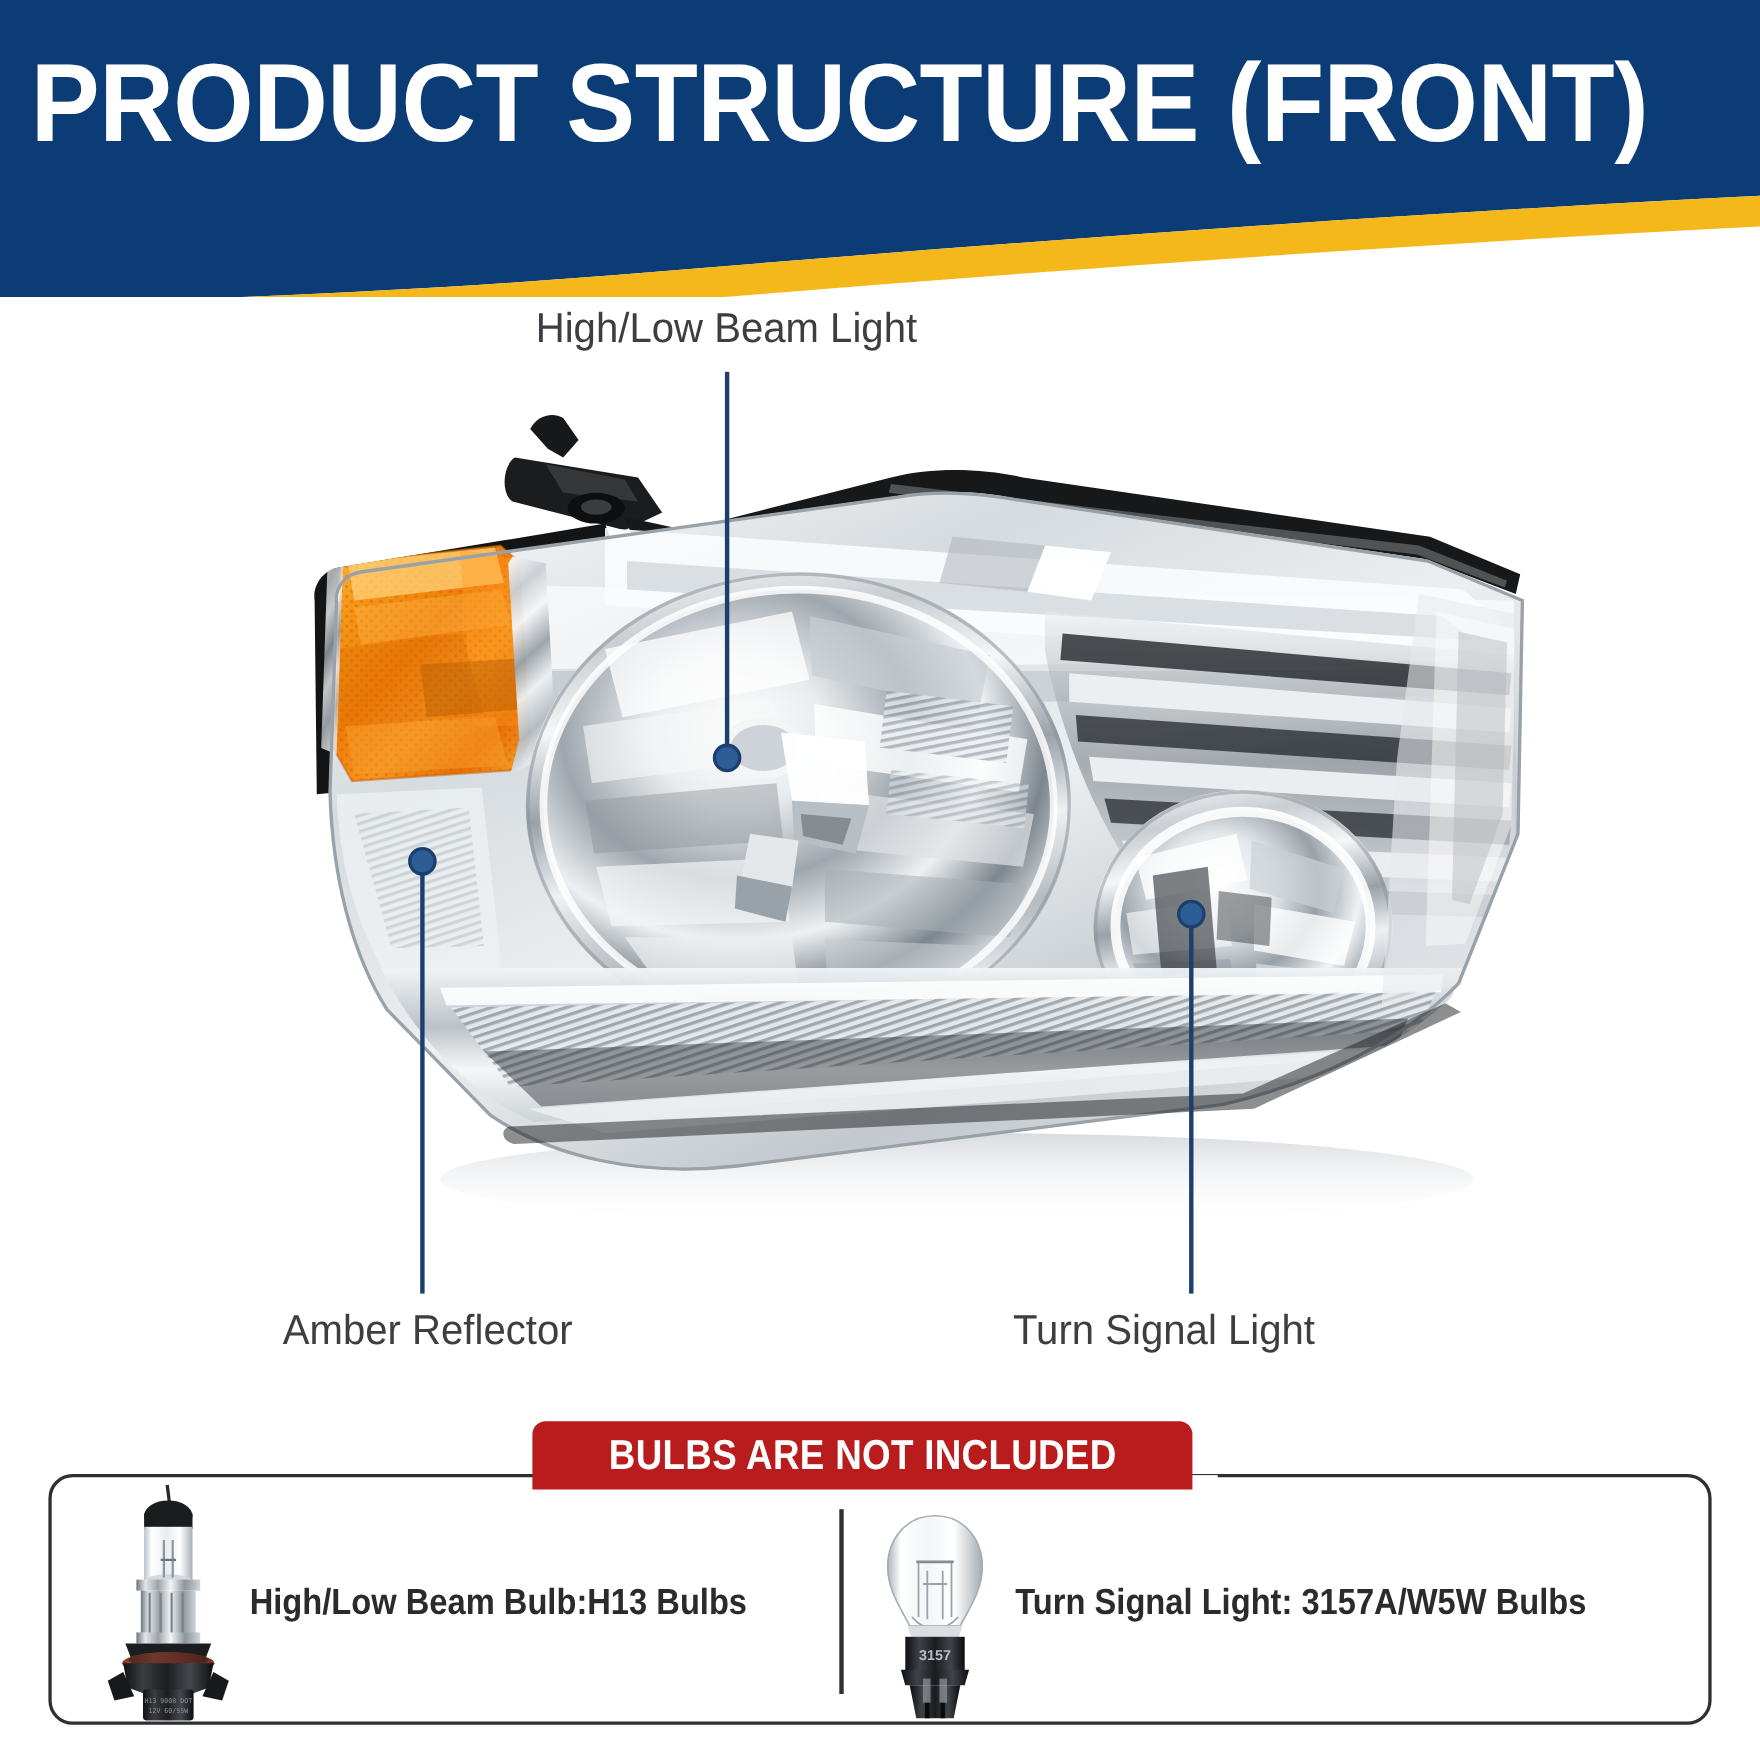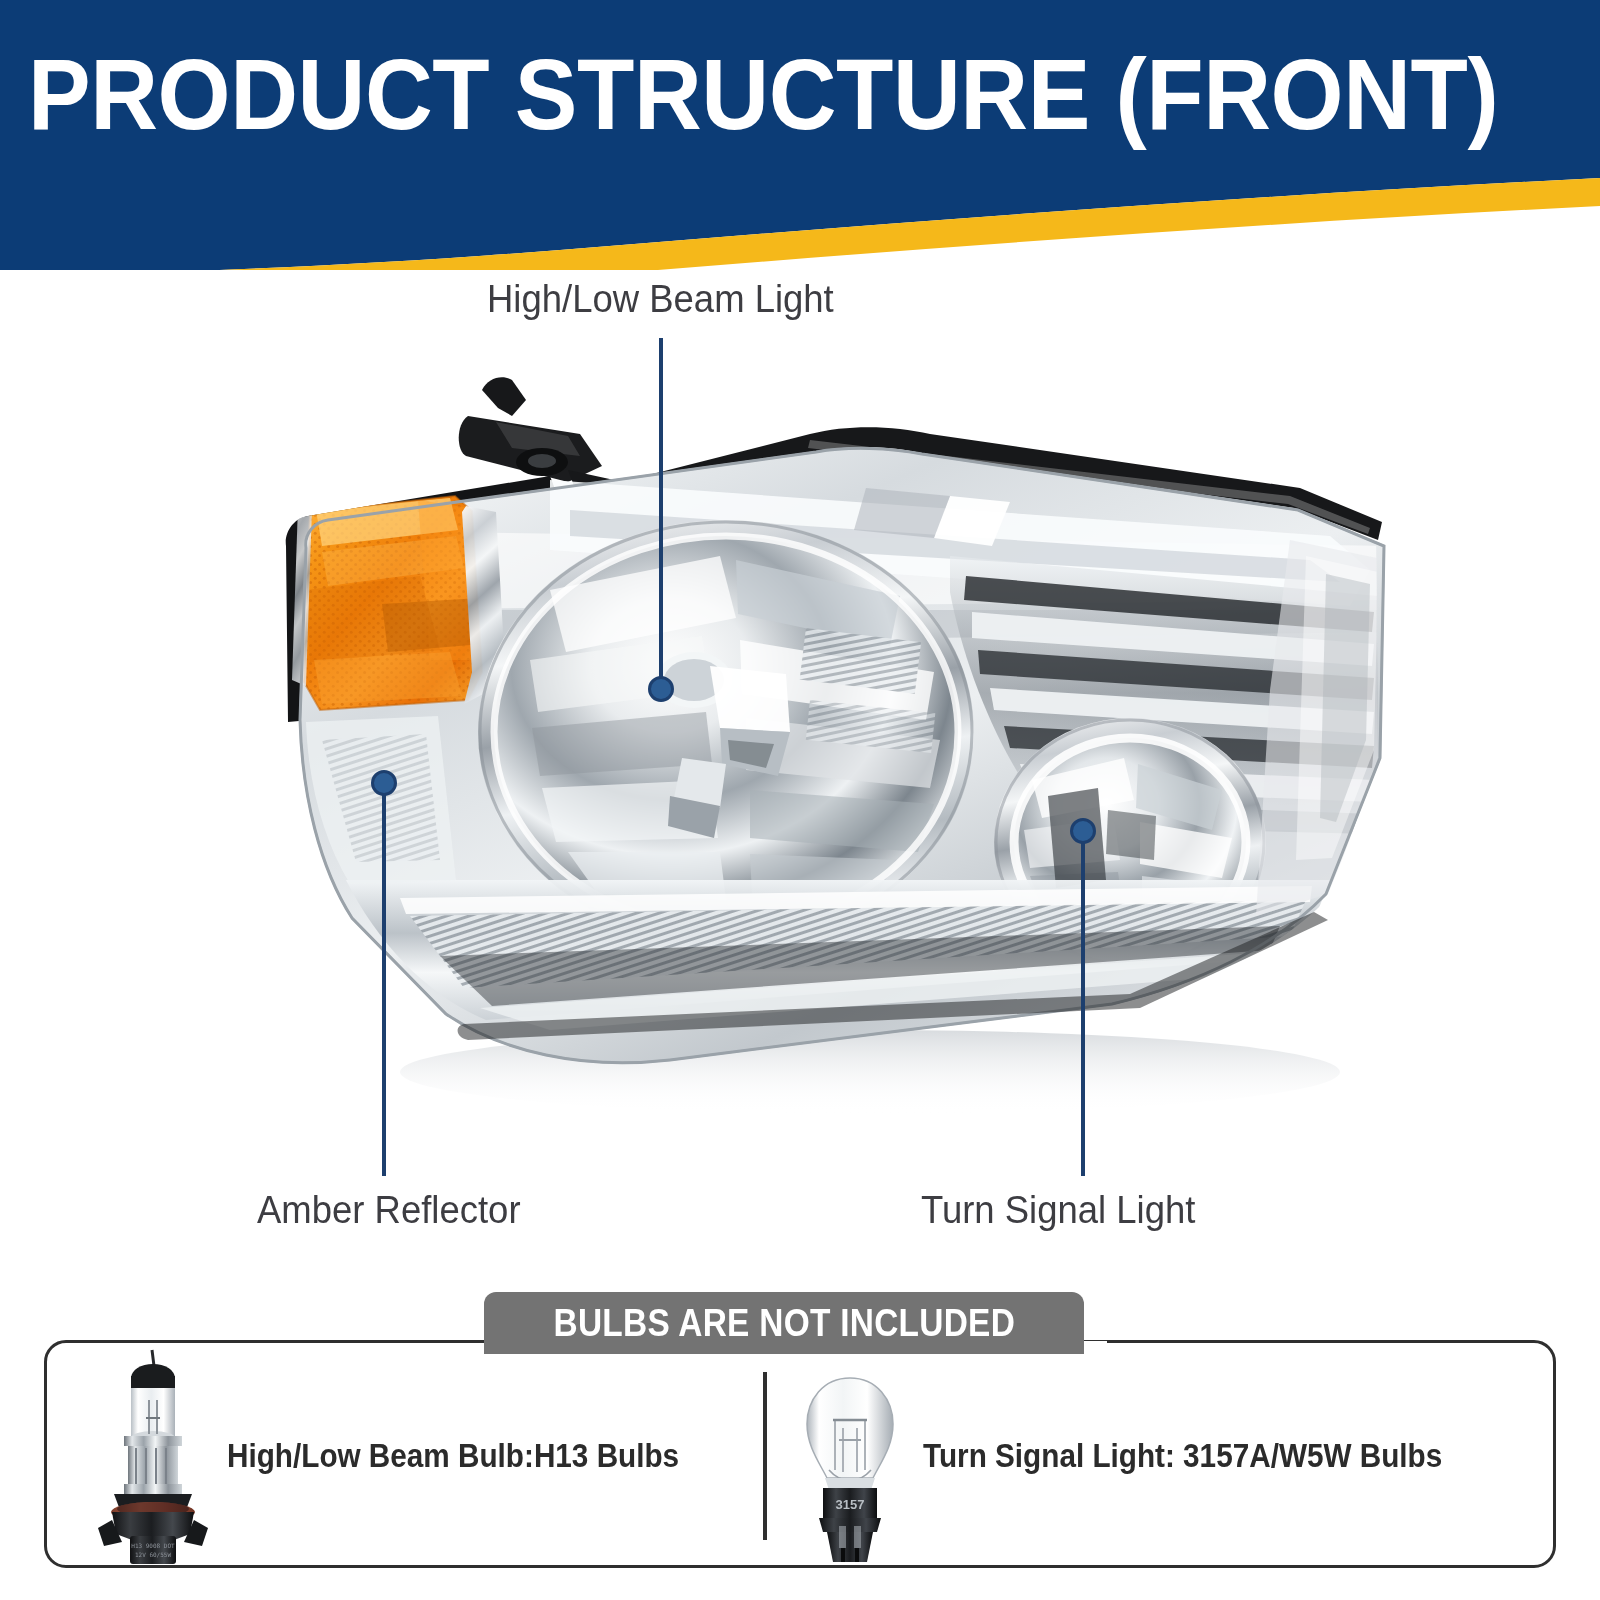--- a/index.html
+++ b/index.html
@@ -60,21 +60,21 @@
     border: 3px solid #2f2f2f; border-radius: 22px;
     background: #ffffff;
   }
   #panel-notch {
     position:absolute; left: 440px; top: -2px; width: 620px; height: 10px;
     background:#ffffff;
   }
   #badge {
     position: absolute; left: 484px; top: 1292px;
     width: 600px; height: 62px;
-    background: #737373; border-radius: 12px 12px 0 0;
+    background: #b91c1c; border-radius: 12px 12px 0 0;
     display:flex; align-items:center; justify-content:center;
     overflow:hidden;
   }
   #badge-text {
     color:#ffffff; font-size:38px; font-weight:700; letter-spacing:0.3px;
     white-space:nowrap; transform: scaleX(0.88); transform-origin:center;
     font-family: "Liberation Sans Narrow", "Liberation Sans", sans-serif;
   }
   #panel-divider {
     position:absolute; left: 763px; top: 1372px; width: 4px; height: 168px;

